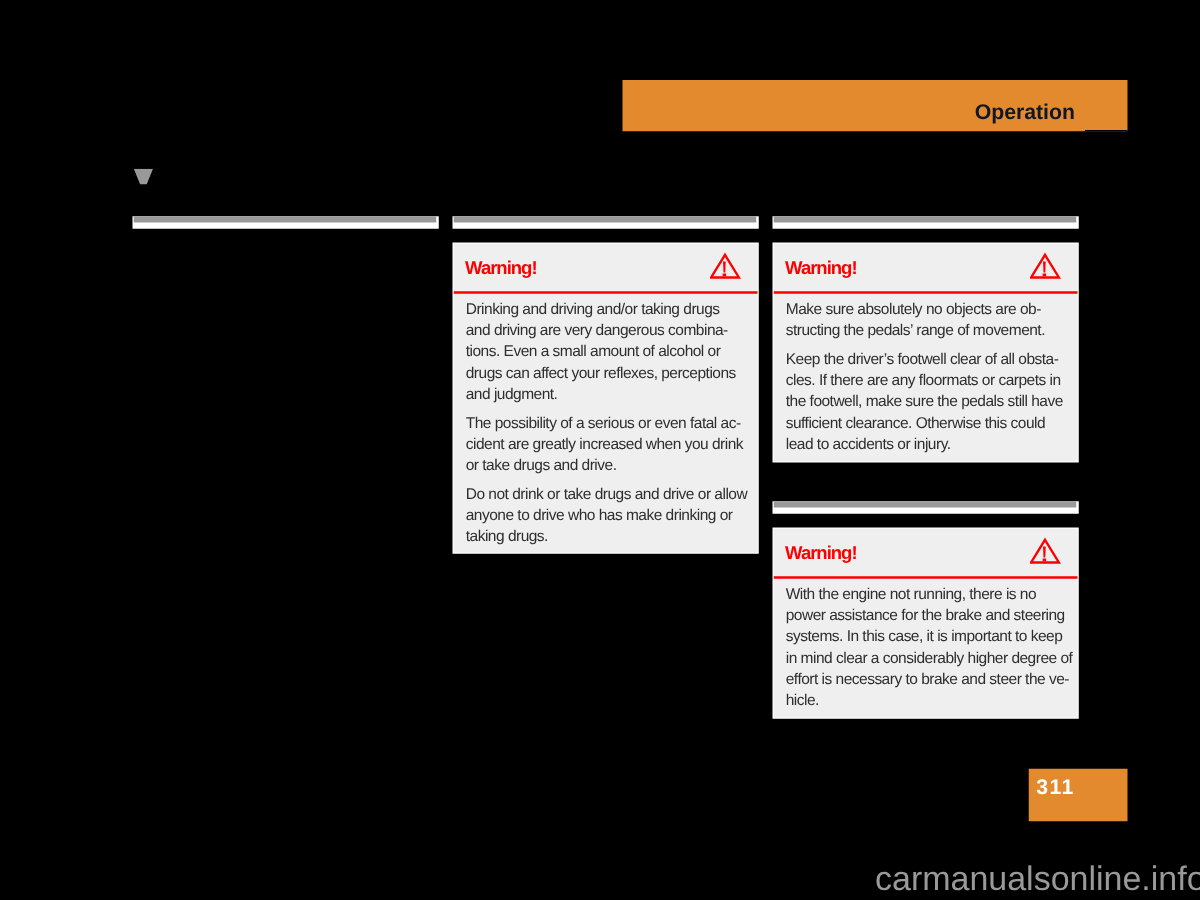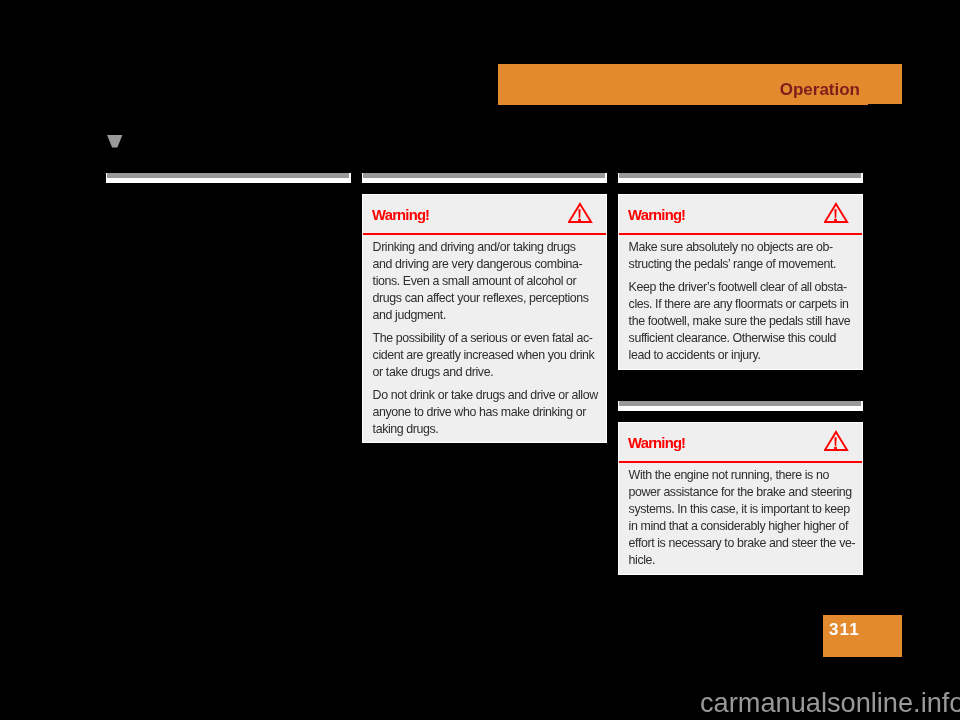--- a/index.html
+++ b/index.html
@@ -15,21 +15,21 @@
   
   .header-bar{
     position:absolute;left:498px;top:64px;width:404px;height:41px;
     background:#e38a2e;
   }
   .header-bar .notch{
     position:absolute;right:0;bottom:0;width:33.8px;height:1.5px;background:#000000;
   }
   .header-title{
     position:absolute;right:42px;top:16.7px;transform:translateZ(0);
-    color:#7f1d1d;font-size:17px;font-weight:bold;line-height:1;
+    color:#0f172a;font-size:17px;font-weight:bold;line-height:1;
   }
 
   
   .marker{position:absolute;left:106.9px;top:134.9px;width:17px;height:14px;line-height:0;}
 
   
   .col{position:absolute;width:245px;top:173px;}
   .col1{left:105.8px;}
   .col2{left:361.6px;}
   .col3{left:617.6px;}
@@ -160,21 +160,21 @@
                 <path d="M10.4 8.2 L12.6 8.2 L12.2 16.9 L10.8 16.9 Z" fill="#ff0000"></path>
                 <rect x="10.1" y="17.8" width="2.8" height="2.3" fill="#ff0000"></rect>
               </svg></span>
             <span class="redline"></span>
           </div>
           <div class="warnbody">
             <div class="para">
               <div class="line">With the engine not running, there is no</div>
               <div class="line">power assistance for the brake and steering</div>
               <div class="line">systems. In this case, it is important to keep</div>
-              <div class="line">in mind that a considerably higher higher of</div>
+              <div class="line">in mind clear a considerably higher degree of</div>
               <div class="line">effort is necessary to brake and steer the ve-</div>
               <div class="line">hicle.</div>
             </div>
           </div>
         </div>
       </div>
     </div>
 
   <div class="pagebox">
     <span class="pagenum">311</span>

